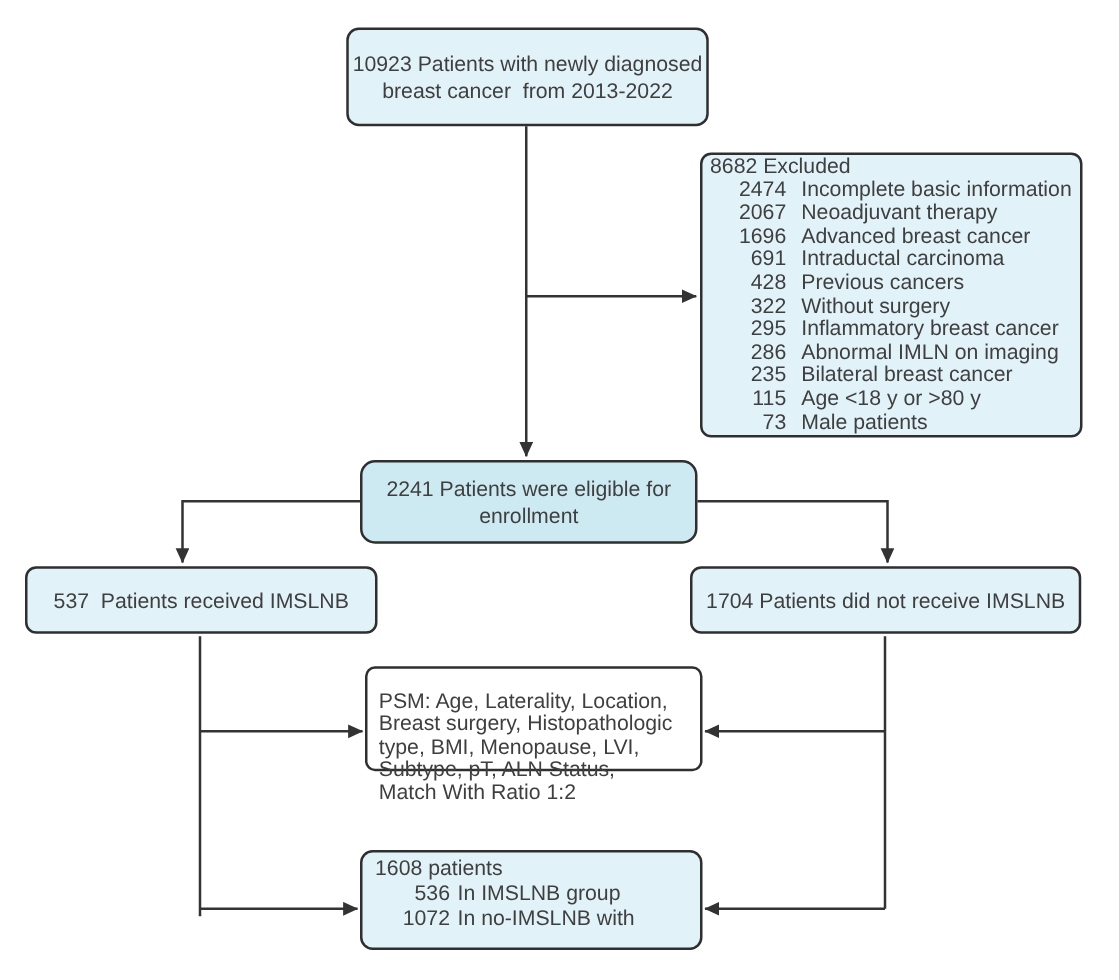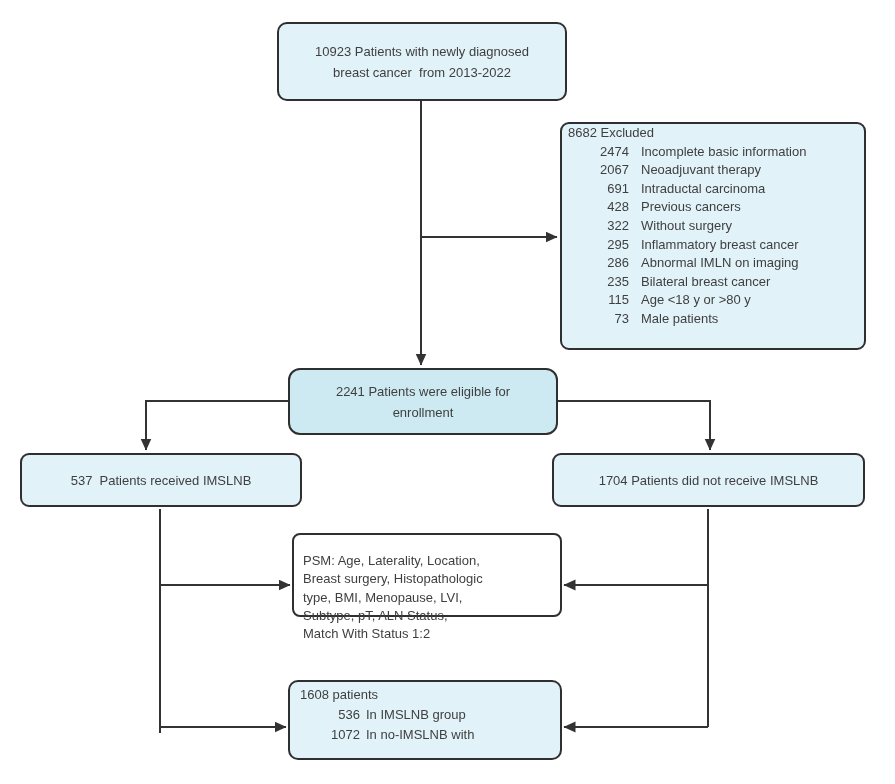--- a/index.html
+++ b/index.html
@@ -11,21 +11,21 @@
     --line: #333333;
   }
   * { box-sizing: border-box; }
   html, body { margin: 0; padding: 0; background: #ffffff; }
   #stage {
     position: relative;
     width: 895px;
     height: 784px;
     background: #ffffff;
     font-family: "Liberation Sans", sans-serif;
-    font-size: 13px;
+    font-size: 17px;
     color: var(--text);
     overflow: hidden;
   }
   svg.connectors {
     position: absolute;
     left: 0; top: 0;
     width: 895px; height: 784px;
   }
   svg.connectors line, svg.connectors polyline {
     stroke: var(--line);
@@ -98,20 +98,24 @@
     <div class="ex-header">8682 Excluded</div>
     <div class="ex-row">
       <span class="ex-num">2474</span>
       <span class="ex-label">Incomplete basic information</span>
     </div>
     <div class="ex-row">
       <span class="ex-num">2067</span>
       <span class="ex-label">Neoadjuvant therapy</span>
     </div>
     <div class="ex-row">
+      <span class="ex-num">1696</span>
+      <span class="ex-label">Advanced breast cancer</span>
+    </div>
+    <div class="ex-row">
       <span class="ex-num">691</span>
       <span class="ex-label">Intraductal carcinoma</span>
     </div>
     <div class="ex-row">
       <span class="ex-num">428</span>
       <span class="ex-label">Previous cancers</span>
     </div>
     <div class="ex-row">
       <span class="ex-num">322</span>
       <span class="ex-label">Without surgery</span>
@@ -149,21 +153,21 @@
 
   <div class="box center-text" id="box-notreceived">
     <div class="single-line">1704 Patients did not receive IMSLNB</div>
   </div>
 
   <div class="box" id="box-psm">
     <div>PSM: Age, Laterality, Location,</div>
     <div>Breast surgery, Histopathologic</div>
     <div>type, BMI, Menopause, LVI,</div>
     <div>Subtype, pT, ALN Status,</div>
-    <div>Match With Status 1:2</div>
+    <div>Match With Ratio 1:2</div>
   </div>
 
   <div class="box" id="box-matched">
     <div class="m-header">1608 patients</div>
     <div class="m-row">
       <span class="m-num">536</span>
       <span class="m-label">In IMSLNB group</span>
     </div>
     <div class="m-row">
       <span class="m-num">1072</span>

